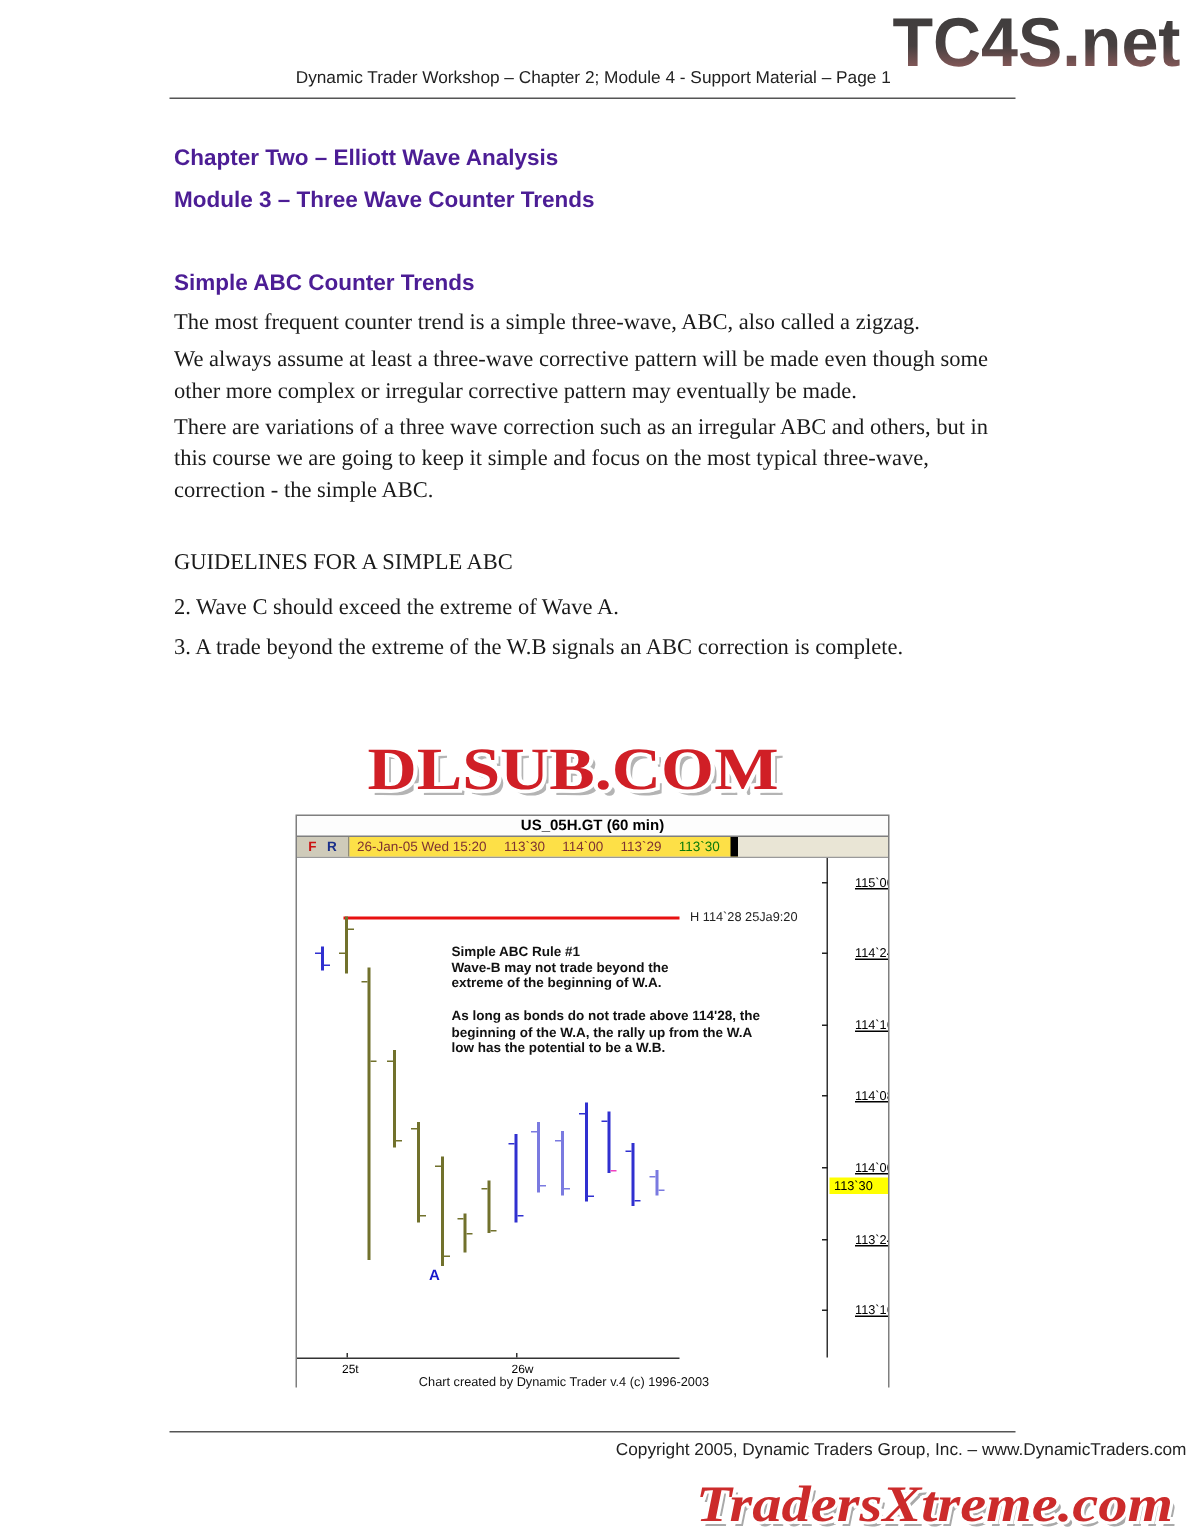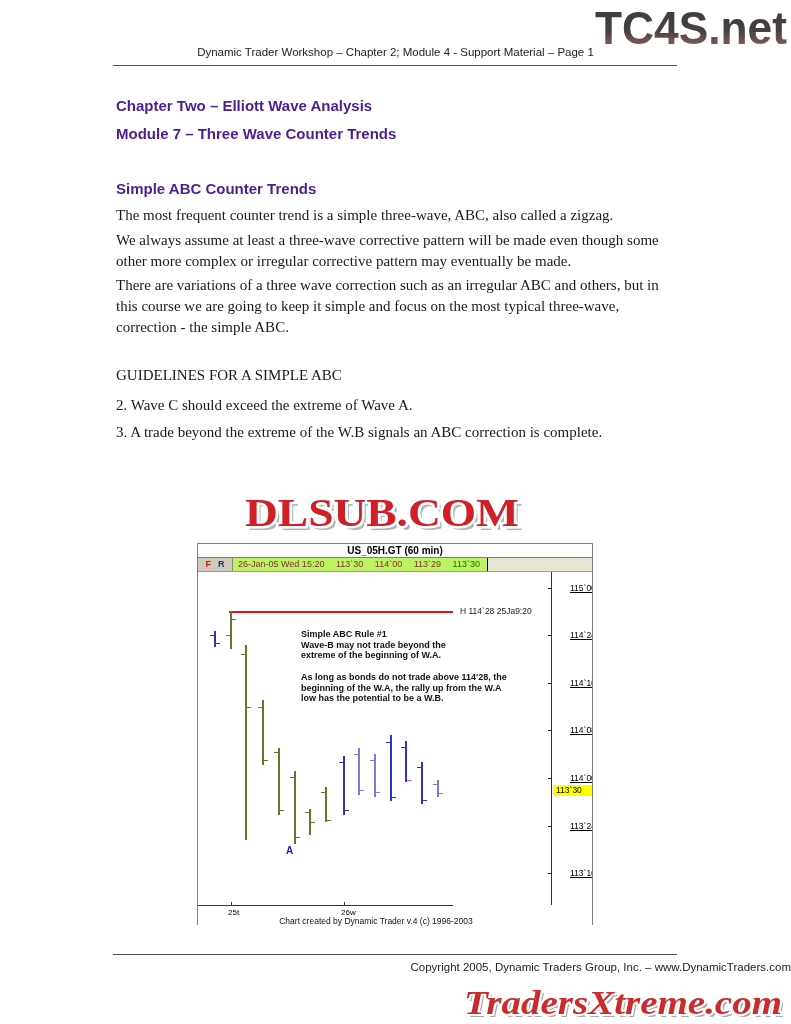--- a/index.html
+++ b/index.html
@@ -33,21 +33,21 @@
   .chart{position:absolute;left:197px;top:543px;width:396px;height:382px;
          border:1px solid #7f7f7f;background:#fff;box-sizing:border-box;}
   .chart-title{height:13px;line-height:13px;text-align:center;font-size:10px;font-weight:bold;
          color:#000;border-bottom:1px solid #7f7f7f;background:#fdfdfd;}
   .chart-toolbar{height:13px;display:flex;align-items:stretch;border-bottom:1px solid #9a9a9a;
          background:#e9e5d5;font-size:9px;line-height:12px;}
   .tb-fr{width:34px;background:#cfcbba;border-right:1px solid #8f8b7a;display:flex;
          justify-content:center;gap:7px;font-weight:bold;}
   .tb-f{color:#cc1111;}
   .tb-r{color:#1a2f8a;}
-  .tb-quote{width:249px;background:#bef264;border-right:1px solid #000000;
+  .tb-quote{width:249px;background:#fde047;border-right:5px solid #000000;
          padding-left:5px;white-space:nowrap;overflow:hidden;}
   .q-maroon{color:#7d3232;margin-right:9px;}
   .q-green{color:#0a7a0a;margin-right:8px;}
   .tb-rest{flex:1;background:#e9e5d5;}
   .plot{position:relative;width:394px;height:354px;background:#fff;overflow:hidden;
         font-size:8.5px;}
   .yaxis-line,.xaxis-line,.bar,.tick,.pdash,.xdash{position:absolute;}
   .plabel{position:absolute;left:372px;color:#000;white-space:nowrap;text-decoration:underline;}
   .pdash{left:350px;width:4px;height:1px;background:#222;}
   .cur-price{position:absolute;left:355px;width:40px;height:11px;line-height:11px;
@@ -85,21 +85,21 @@
       </defs>
       <text x="98" y="42" text-anchor="middle" font-family="Liberation Sans, sans-serif" font-weight="bold" font-size="46" textLength="192" lengthAdjust="spacingAndGlyphs" fill="url(#tc4sGrad)">TC4S.net</text>
     </svg>
   </div>
 
   <div class="header-title">Dynamic Trader Workshop – Chapter 2; Module 4 - Support Material – Page 1</div>
   <div class="header-rule"></div>
 
   <div class="copy">
     <h1>Chapter Two  – Elliott Wave Analysis</h1>
-    <h2>Module 7 – Three Wave Counter Trends</h2>
+    <h2>Module 3 – Three Wave Counter Trends</h2>
     <h3>Simple ABC Counter Trends</h3>
     <p class="p1">The most frequent counter trend is a simple three-wave, ABC, also called a zigzag.</p>
     <p class="p2">We always assume at least a three-wave corrective pattern will be made even though some other more complex or irregular corrective pattern may eventually be made.</p>
     <p class="p3">There are variations of a three wave correction such as an irregular ABC and others, but in this course we are going to keep it simple and focus on the most typical three-wave, correction - the simple ABC.</p>
     <p class="gh">GUIDELINES FOR A SIMPLE ABC</p>
     <p class="gl">2. Wave C should exceed the extreme of Wave A.</p>
     <p class="gl">3. A trade beyond the extreme of the W.B signals an ABC correction is complete.</p>
   </div>
 
   <div class="dlsub-stamp">

